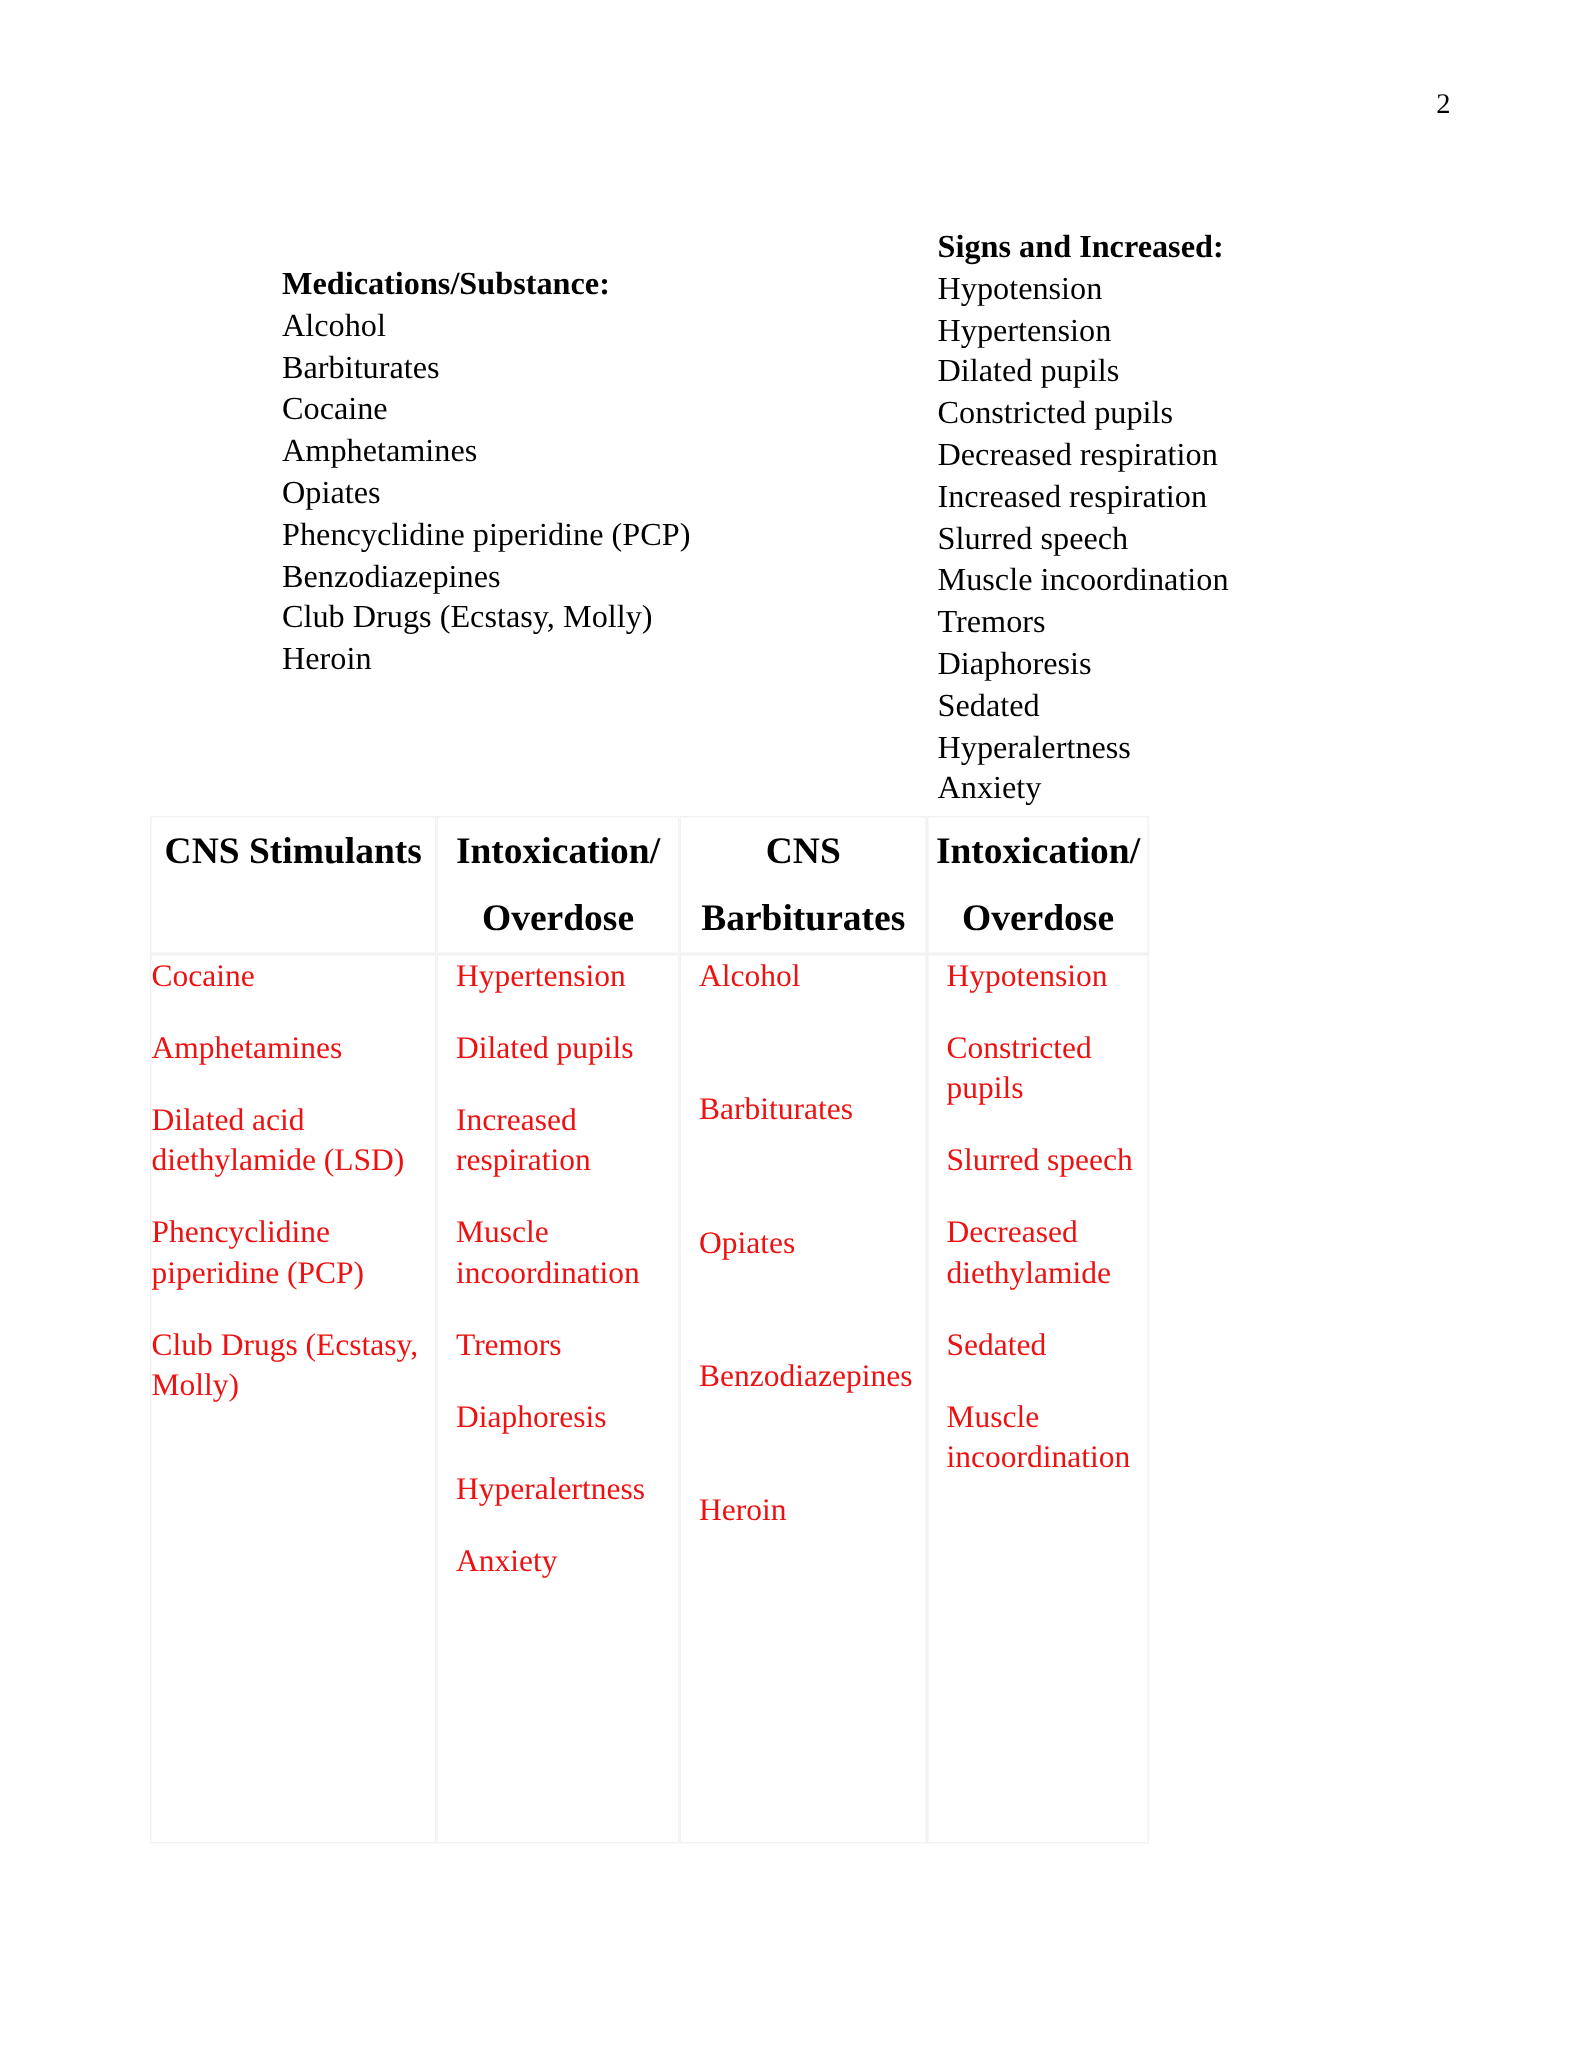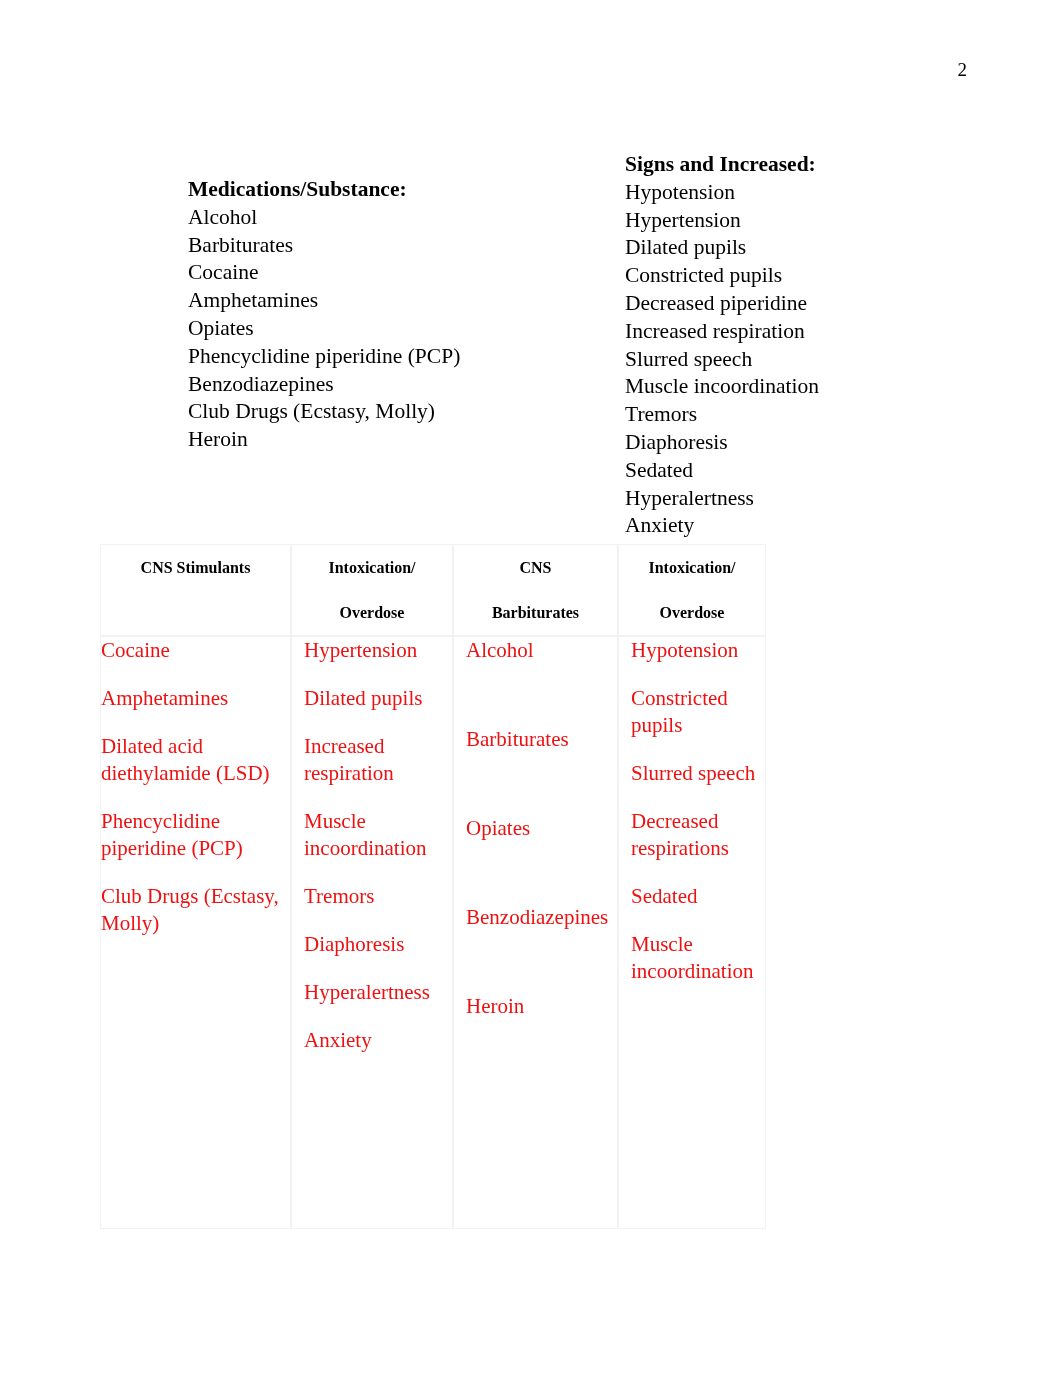--- a/index.html
+++ b/index.html
@@ -75,21 +75,21 @@
   col.c1 { width: 191px; }
   col.c2 { width: 162px; }
   col.c3 { width: 165px; }
   col.c4 { width: 148px; }
 
   th.head {
     height: 92px;
     text-align: center;
     vertical-align: top;
     font-weight: bold;
-    font-size: 16px;
+    font-size: 25px;
     line-height: 45px;
     padding-top: 12px;
     box-sizing: border-box;
   }
   th.head .hl { display: block; }
 
   td.body-cell {
     padding: 8px 9px 10px 14px;
     font-size: 21px;
     line-height: 27px;
@@ -128,21 +128,21 @@
     <div class="list-line">Club Drugs (Ecstasy, Molly)</div>
     <div class="list-line">Heroin</div>
   </div>
 
   <div class="list-block right">
     <div class="list-heading">Signs and Increased:</div>
     <div class="list-line">Hypotension</div>
     <div class="list-line">Hypertension</div>
     <div class="list-line">Dilated pupils</div>
     <div class="list-line">Constricted pupils</div>
-    <div class="list-line">Decreased piperidine</div>
+    <div class="list-line">Decreased respiration</div>
     <div class="list-line">Increased respiration</div>
     <div class="list-line">Slurred speech</div>
     <div class="list-line">Muscle incoordination</div>
     <div class="list-line">Tremors</div>
     <div class="list-line">Diaphoresis</div>
     <div class="list-line">Sedated</div>
     <div class="list-line">Hyperalertness</div>
     <div class="list-line">Anxiety</div>
   </div>
 
@@ -201,21 +201,21 @@
             <p class="entry spaced-lg">Barbiturates</p>
             <p class="entry spaced-lg">Opiates</p>
             <p class="entry spaced-lg">Benzodiazepines</p>
             <p class="entry">Heroin</p>
           </td>
 
           <td class="body-cell col4-cell narrowpad">
             <p class="entry">Hypotension</p>
             <p class="entry">Constricted pupils</p>
             <p class="entry">Slurred speech</p>
-            <p class="entry">Decreased respirations</p>
+            <p class="entry">Decreased diethylamide</p>
             <p class="entry">Sedated</p>
             <p class="entry">Muscle incoordination</p>
           </td>
 
         </tr>
       </tbody>
     </table>
   </div>
 
 </div>

